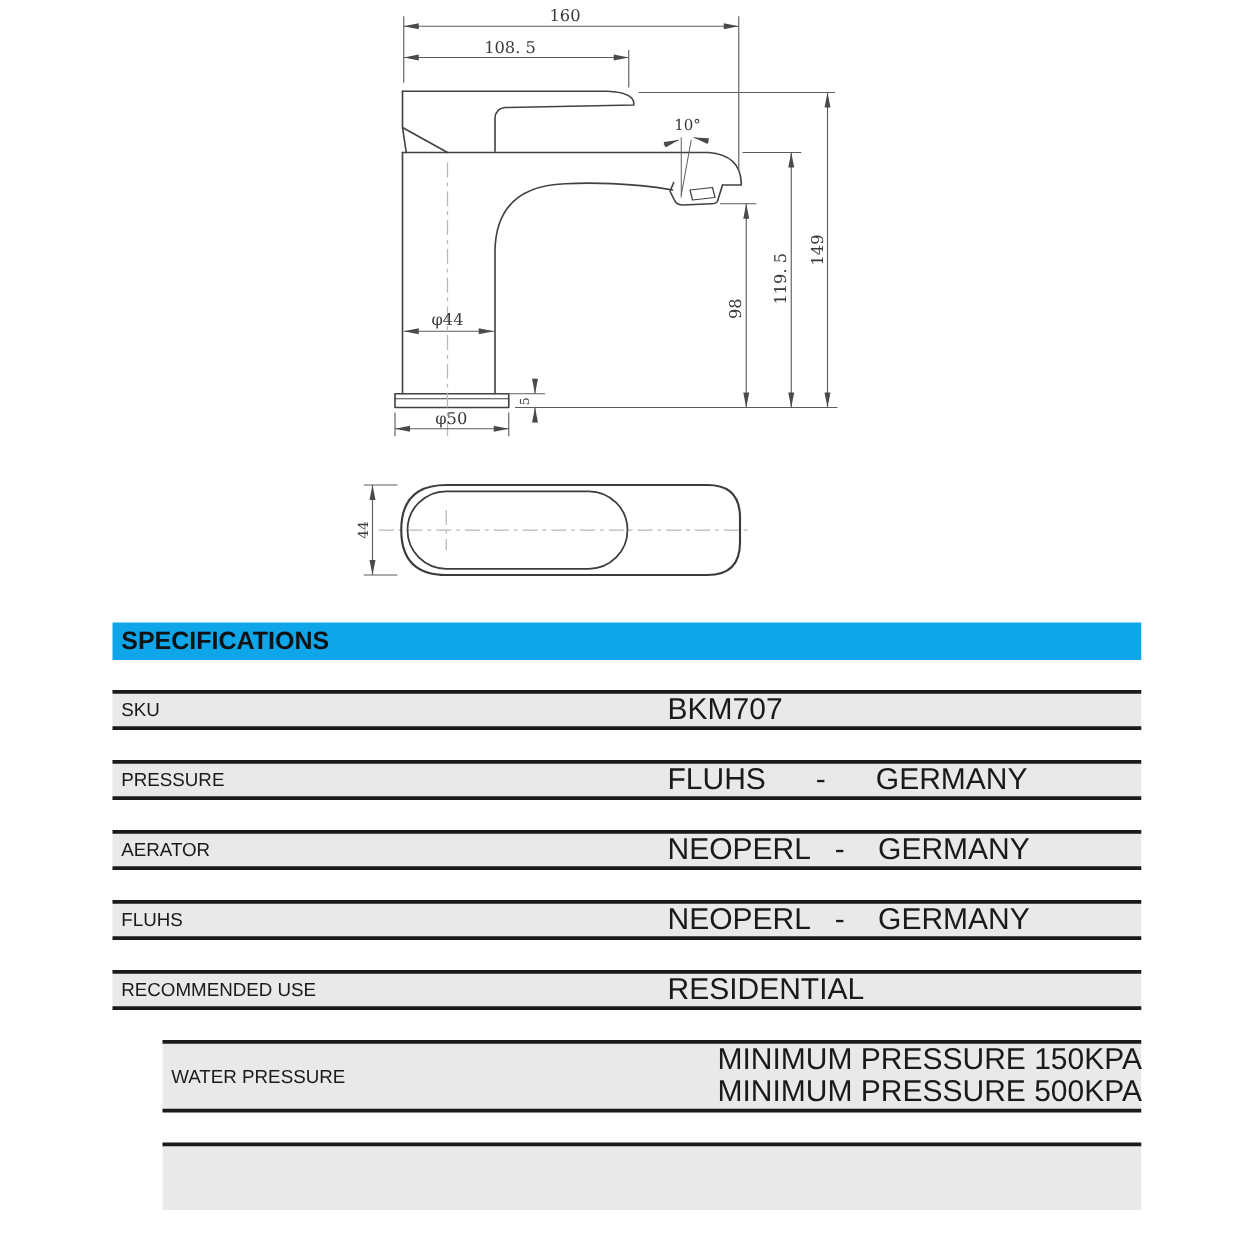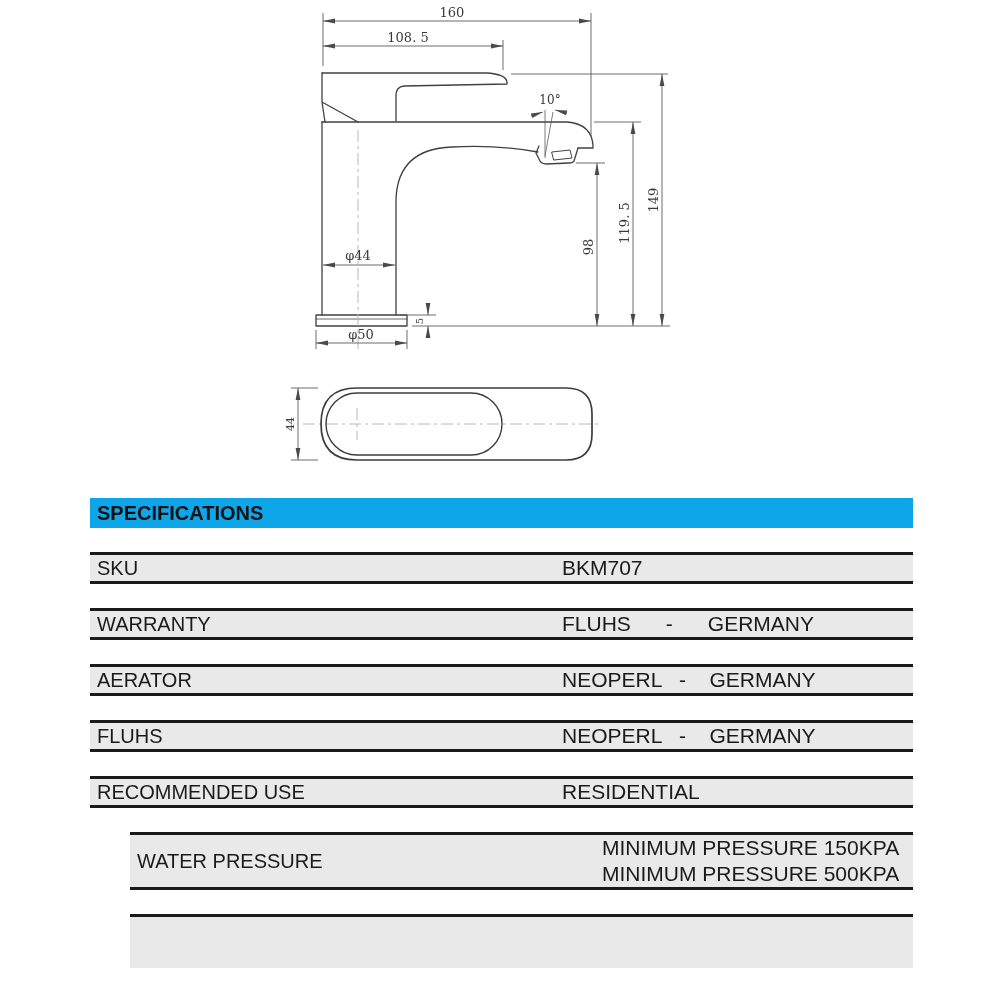--- a/index.html
+++ b/index.html
@@ -8,23 +8,23 @@
   svg text{font-family:"DejaVu Serif",serif;fill:#3a3a3a;}
 
   .spec-table{position:absolute;left:90px;top:498px;width:823px;}
   .spec-header{background:#0ea5e9;color:#121212;font-size:20px;font-weight:bold;
                height:30px;line-height:30px;padding-left:7px;letter-spacing:0px;}
   .spec-row{position:relative;margin-top:24px;background:#e9e9e9;
             border-top:3px solid #1a1a1a;border-bottom:3px solid #1a1a1a;
             box-sizing:border-box;height:32px;}
   .spec-row.double{height:58px;margin-left:40px;}
   .spec-label{position:absolute;left:7px;top:0;bottom:0;display:flex;align-items:center;
-              font-size:20px;color:#1a1a1a;white-space:pre;}
-  .spec-value{position:absolute;left:472px;top:0;bottom:0;display:flex;flex-direction:column;
-              justify-content:center;font-size:21px;color:#1a1a1a;}
+              font-size:15px;color:#1a1a1a;white-space:pre;}
+  .spec-value{position:absolute;left:444px;top:0;bottom:0;display:flex;flex-direction:column;
+              justify-content:center;font-size:24px;color:#1a1a1a;}
   .spec-value .vline{white-space:pre;line-height:26px;}
 </style>
 </head>
 <body>
 
 <div class="page">
 
   <svg width="1000" height="490" viewBox="0 0 1000 490" style="position:absolute;left:0;top:0;">
     <defs>
       <marker id="arrE" markerWidth="14" markerHeight="8" refX="13" refY="4" orient="auto" markerUnits="userSpaceOnUse">
@@ -106,21 +106,21 @@
   <div class="spec-table">
     <div class="spec-header">SPECIFICATIONS</div>
     <div id="spec-rows">
         <div class="spec-row">
           <div class="spec-label">SKU</div>
           <div class="spec-value">
             <div class="vline">BKM707</div>
           </div>
         </div>
         <div class="spec-row">
-          <div class="spec-label">WARRANTY</div>
+          <div class="spec-label">PRESSURE</div>
           <div class="spec-value">
             <div class="vline">FLUHS      -      GERMANY</div>
           </div>
         </div>
         <div class="spec-row">
           <div class="spec-label">AERATOR</div>
           <div class="spec-value">
             <div class="vline">NEOPERL   -    GERMANY</div>
           </div>
         </div>

